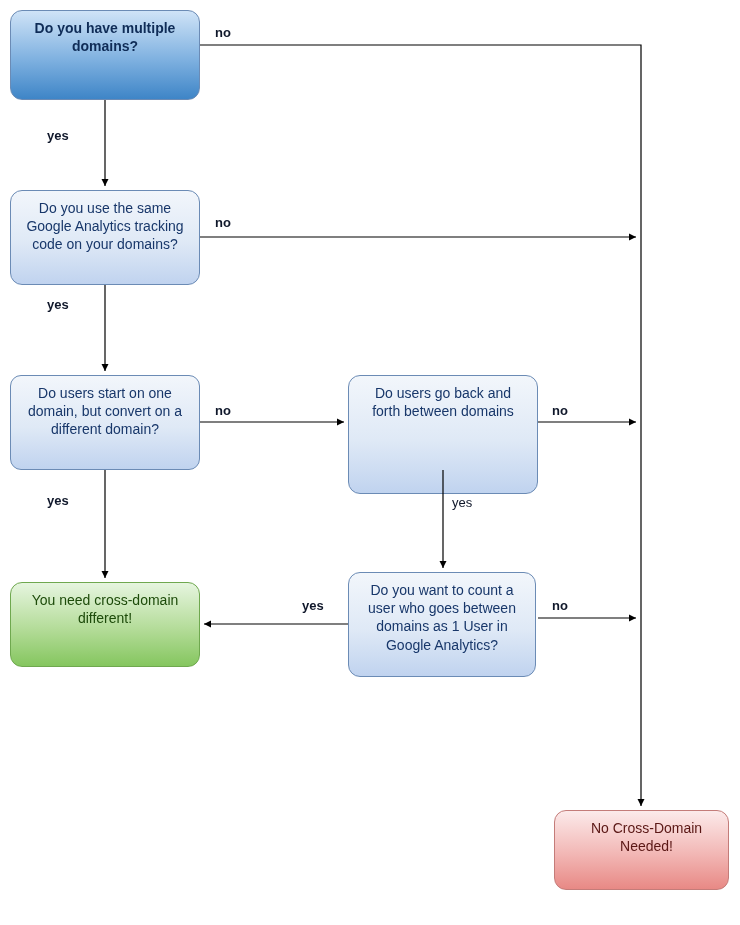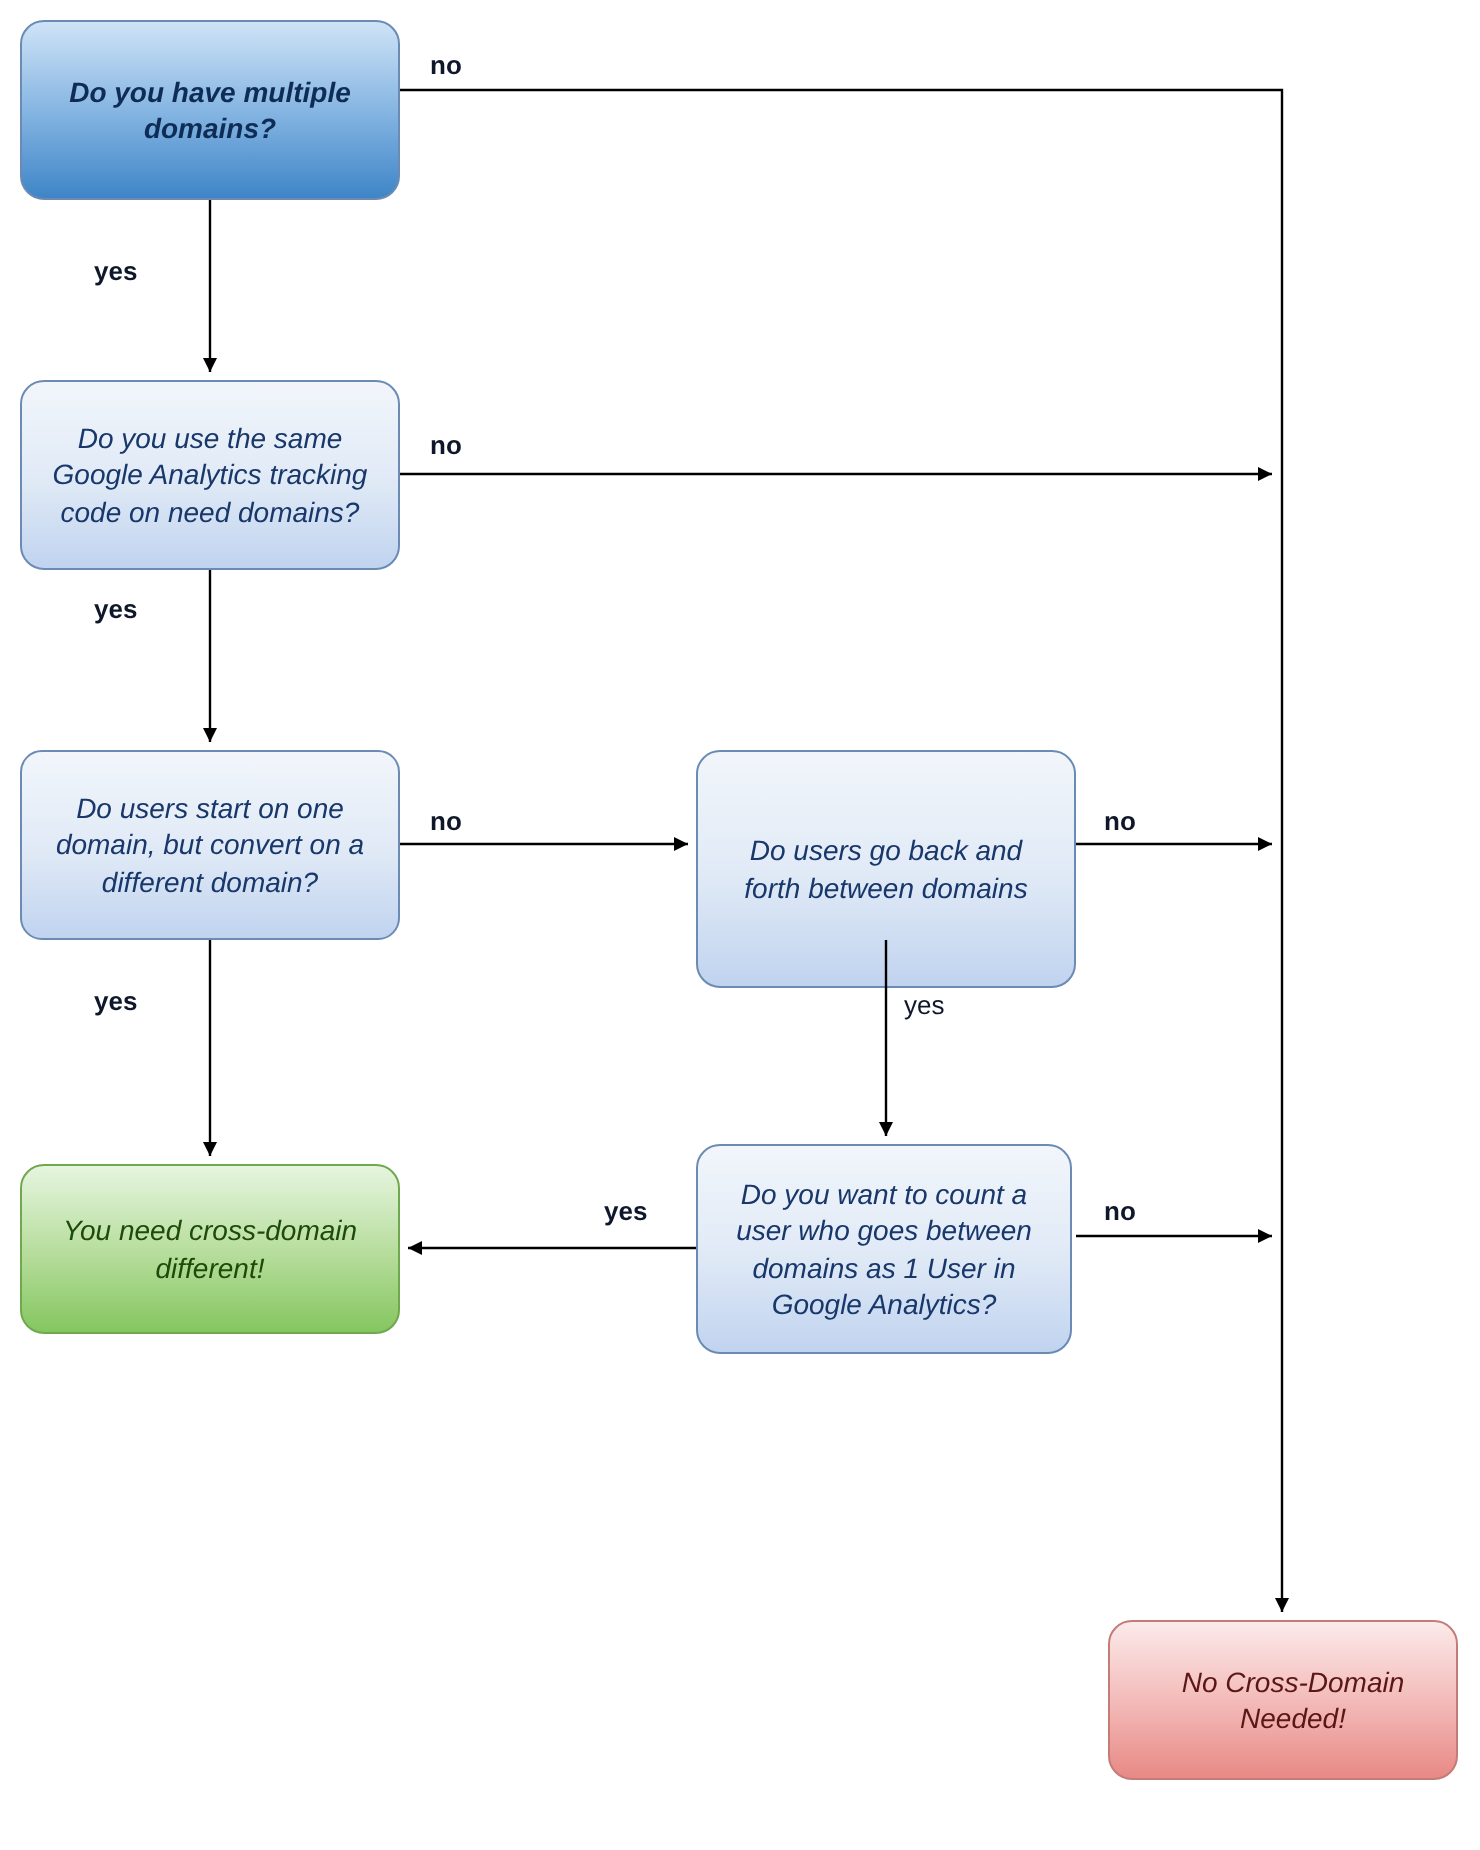--- a/index.html
+++ b/index.html
@@ -11,27 +11,25 @@
     font-family: Arial, Helvetica, sans-serif;
     font-size: 14px;
     color: #18376a;
     position: relative;
   }
   .node {
     position: absolute;
     border: 1px solid #6b8bb5;
     border-radius: 12px;
     display: flex;
-    align-items: center;
     justify-content: center;
     text-align: center;
     padding: 8px 10px;
     box-sizing: border-box;
     line-height: 1.3;
-    font-style: italic;
   }
   .blue-dark {
     background: linear-gradient(to bottom, #cfe3f7 0%, #7fb1e0 55%, #3e85c7 100%);
     color: #0f2c57;
     font-weight: bold;
   }
   .blue-light {
     background: linear-gradient(to bottom, #f2f6fb 0%, #dfe9f6 55%, #c0d3ef 100%);
     color: #18376a;
   }
@@ -65,21 +63,21 @@
   }
 </style>
 </head>
 <body>
 
 <div class="node blue-dark" style="left:10px; top:10px; width:190px; height:90px;">
   <span>Do you have multiple domains?</span>
 </div>
 
 <div class="node blue-light" style="left:10px; top:190px; width:190px; height:95px;">
-  <span>Do you use the same Google Analytics tracking code on need domains?</span>
+  <span>Do you use the same Google Analytics tracking code on your domains?</span>
 </div>
 
 <div class="node blue-light" style="left:10px; top:375px; width:190px; height:95px;border-radius:11px;">
   <span>Do users start on one domain, but convert on a different domain?</span>
 </div>
 
 <div class="node blue-light" style="left:348px; top:375px; width:190px; height:119px;">
   <span>Do users go back and forth between domains</span>
 </div>
 

